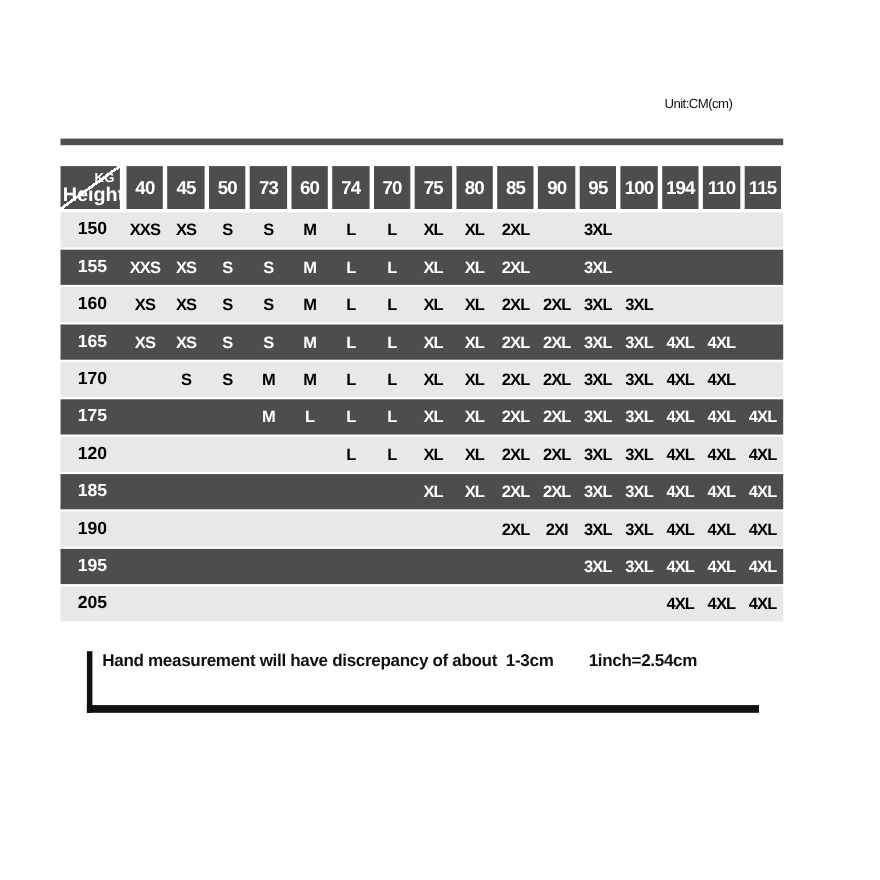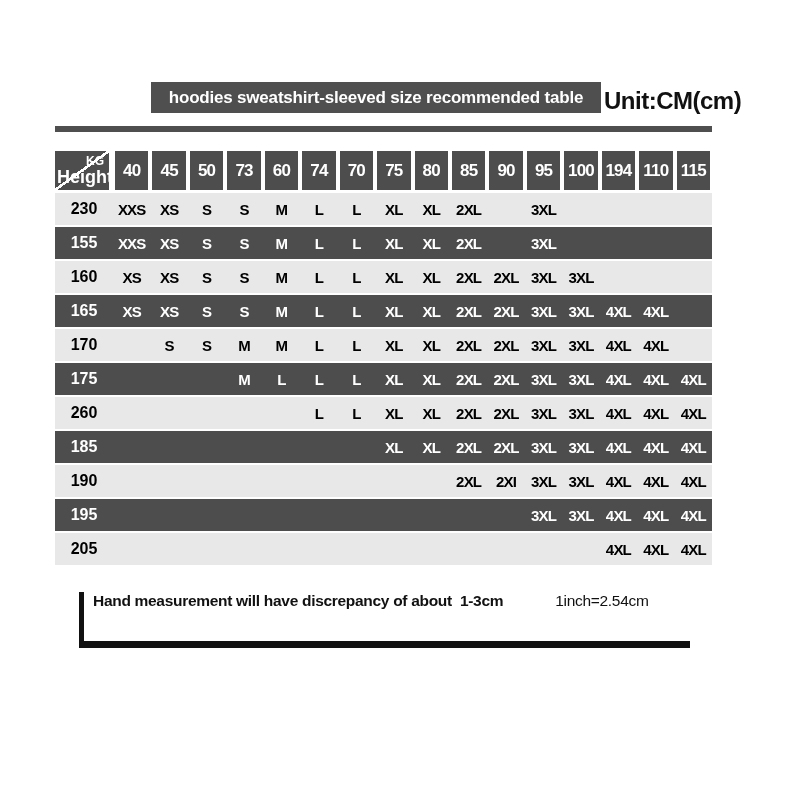--- a/index.html
+++ b/index.html
@@ -11,21 +11,21 @@
   }
   *{box-sizing:border-box;margin:0;padding:0;}
   html,body{background:#fff;}
   body{font-family:"Liberation Sans",sans-serif;}
   .canvas{position:relative;width:800px;height:800px;background:var(--paper);overflow:hidden;}
 
   
   .title-bar{position:absolute;left:151px;top:82px;width:450px;height:31px;
     background:var(--titlebar);color:#fff;display:flex;align-items:center;justify-content:center;
     font-weight:700;font-size:17px;letter-spacing:-0.2px;}
-  .unit{position:absolute;left:604px;top:87px;color:var(--ink);font-weight:700;font-size:24px;letter-spacing:-0.5px;}
+  .unit{position:absolute;left:604px;top:87px;color:var(--ink);font-weight:400;font-size:12px;letter-spacing:-0.5px;}
   .divider{position:absolute;left:55px;top:126px;width:657px;height:6px;background:var(--titlebar);}
 
   
   .size-table{position:absolute;left:55px;top:151px;width:657px;}
   .header-row{display:flex;height:39px;margin-bottom:3px;text-align:right;}
   .corner-wrap{width:58px;padding-right:4px;height:100%;}
   .corner{position:relative;width:100%;height:100%;background:
     linear-gradient(to bottom right,var(--dark) 48%,#ffffff 48%,#ffffff 52%,var(--dark) 52%);}
   .corner .kg{position:absolute;top:3px;right:5px;color:#fff;font-weight:700;font-size:12px;}
   .corner .hlabel{position:absolute;bottom:2px;left:2px;color:#fff;font-weight:700;font-size:18px;}
@@ -36,30 +36,27 @@
   .drow.light{background:var(--light);color:#000;}
   .drow.dark{background:var(--dark);color:#fff;}
   .height-cell{width:58px;text-align:center;font-size:16px;}
   .cell{flex:1 1 0;text-align:center;font-size:15px;letter-spacing:-0.8px;white-space:nowrap;}
 
   
   .footer{position:absolute;left:79px;top:592px;width:611px;height:56px;
     border-left:5px solid var(--ink);border-bottom:7px solid var(--ink);
     display:flex;}
   .footer .note{margin-left:9px;font-weight:700;font-size:15.5px;color:var(--ink);white-space:pre;letter-spacing:-0.3px;}
-  .footer .conv{margin-left:52px;font-weight:400;font-size:15.5px;color:var(--ink);letter-spacing:-0.3px;}
+  .footer .conv{margin-left:32px;font-weight:700;font-size:15.5px;color:var(--ink);letter-spacing:-0.3px;}
 </style>
 </head>
 <body>
 
 <div class="canvas">
 
-  <div class="title-bar">
-    <span>hoodies sweatshirt-sleeved size recommended table</span>
-  </div>
   <div class="unit">Unit:CM(cm)</div>
   <div class="divider"></div>
 
   <div class="size-table">
     <div class="header-row" id="header-row">
       <div class="corner-wrap">
         <div class="corner">
           <span class="kg">KG</span>
           <span class="hlabel">Height</span>
         </div>
@@ -108,21 +105,21 @@
         </div>
         <div class="hcell">
           <div class="hbox">110</div>
         </div>
         <div class="hcell">
           <div class="hbox">115</div>
         </div>
       </div>
     <div id="rows-container">
         <div class="drow light">
-          <div class="height-cell">230</div>
+          <div class="height-cell">150</div>
           <div class="cell">XXS</div>
           <div class="cell">XS</div>
           <div class="cell">S</div>
           <div class="cell">S</div>
           <div class="cell">M</div>
           <div class="cell">L</div>
           <div class="cell">L</div>
           <div class="cell">XL</div>
           <div class="cell">XL</div>
           <div class="cell">2XL</div>
@@ -222,21 +219,21 @@
           <div class="cell">XL</div>
           <div class="cell">2XL</div>
           <div class="cell">2XL</div>
           <div class="cell">3XL</div>
           <div class="cell">3XL</div>
           <div class="cell">4XL</div>
           <div class="cell">4XL</div>
           <div class="cell">4XL</div>
         </div>
         <div class="drow light">
-          <div class="height-cell">260</div>
+          <div class="height-cell">120</div>
           <div class="cell"></div>
           <div class="cell"></div>
           <div class="cell"></div>
           <div class="cell"></div>
           <div class="cell"></div>
           <div class="cell">L</div>
           <div class="cell">L</div>
           <div class="cell">XL</div>
           <div class="cell">XL</div>
           <div class="cell">2XL</div>

